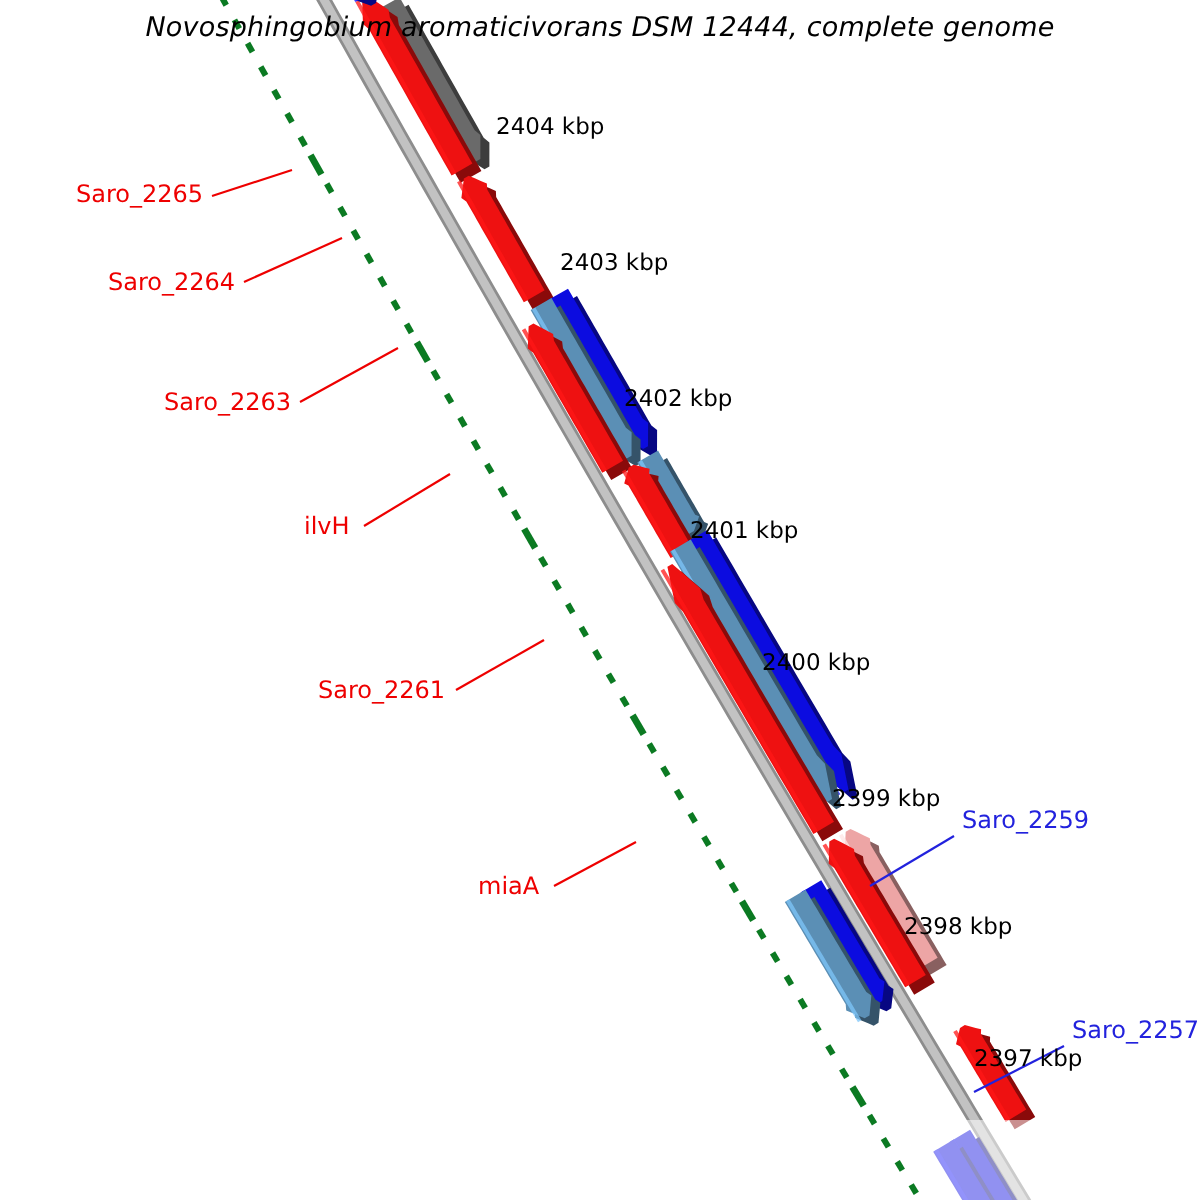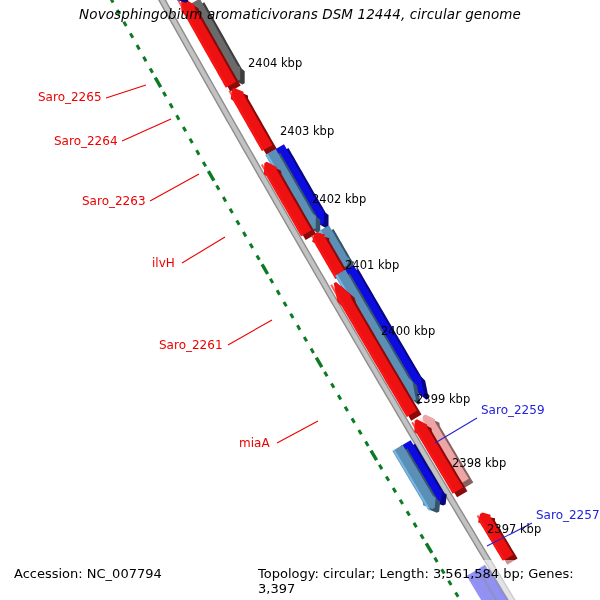--- a/index.html
+++ b/index.html
@@ -33,21 +33,21 @@
     color:#000;
   }
   .status-left{position:absolute;left:14px;top:0;}
   .status-right{position:absolute;left:258px;top:0;}
 </style>
 </head>
 <body>
 
 <div id="stage">
 
-  <div class="title-bar">Novosphingobium aromaticivorans DSM 12444, circular genome</div>
+  <div class="title-bar">Novosphingobium aromaticivorans DSM 12444, complete genome</div>
 
   <svg id="map" viewBox="0 0 600 600">
     <defs>
       <linearGradient id="fadeBlue" x1="0" y1="0" x2="0" y2="1">
         <stop offset="0%" stop-color="#0c0ce0" stop-opacity="1"></stop>
         <stop offset="62%" stop-color="#0c0ce0" stop-opacity="1"></stop>
         <stop offset="100%" stop-color="#0c0ce0" stop-opacity="0.22"></stop>
       </linearGradient>
     </defs>
     <g id="backbone-layer">
@@ -242,18 +242,14 @@
         <text x="54" y="145" fill="#ee0000" font-family="&quot;DejaVu Sans&quot;, sans-serif" font-size="12" text-anchor="start">Saro_2264</text>
         <text x="82" y="205" fill="#ee0000" font-family="&quot;DejaVu Sans&quot;, sans-serif" font-size="12" text-anchor="start">Saro_2263</text>
         <text x="152" y="267" fill="#ee0000" font-family="&quot;DejaVu Sans&quot;, sans-serif" font-size="12" text-anchor="start">ilvH</text>
         <text x="159" y="349" fill="#ee0000" font-family="&quot;DejaVu Sans&quot;, sans-serif" font-size="12" text-anchor="start">Saro_2261</text>
         <text x="239" y="447" fill="#ee0000" font-family="&quot;DejaVu Sans&quot;, sans-serif" font-size="12" text-anchor="start">miaA</text>
         <text x="481" y="414" fill="#2222dd" font-family="&quot;DejaVu Sans&quot;, sans-serif" font-size="12" text-anchor="start">Saro_2259</text>
         <text x="536" y="519" fill="#2222dd" font-family="&quot;DejaVu Sans&quot;, sans-serif" font-size="12" text-anchor="start">Saro_2257</text>
       </g>
   </svg>
 
-  <div class="status-bar">
-    <span class="status-left">Accession: NC_007794</span>
-    <span class="status-right">Topology: circular; Length: 3,561,584 bp; Genes: 3,397</span>
-  </div>
 
 </div>
 
 </body></html>

